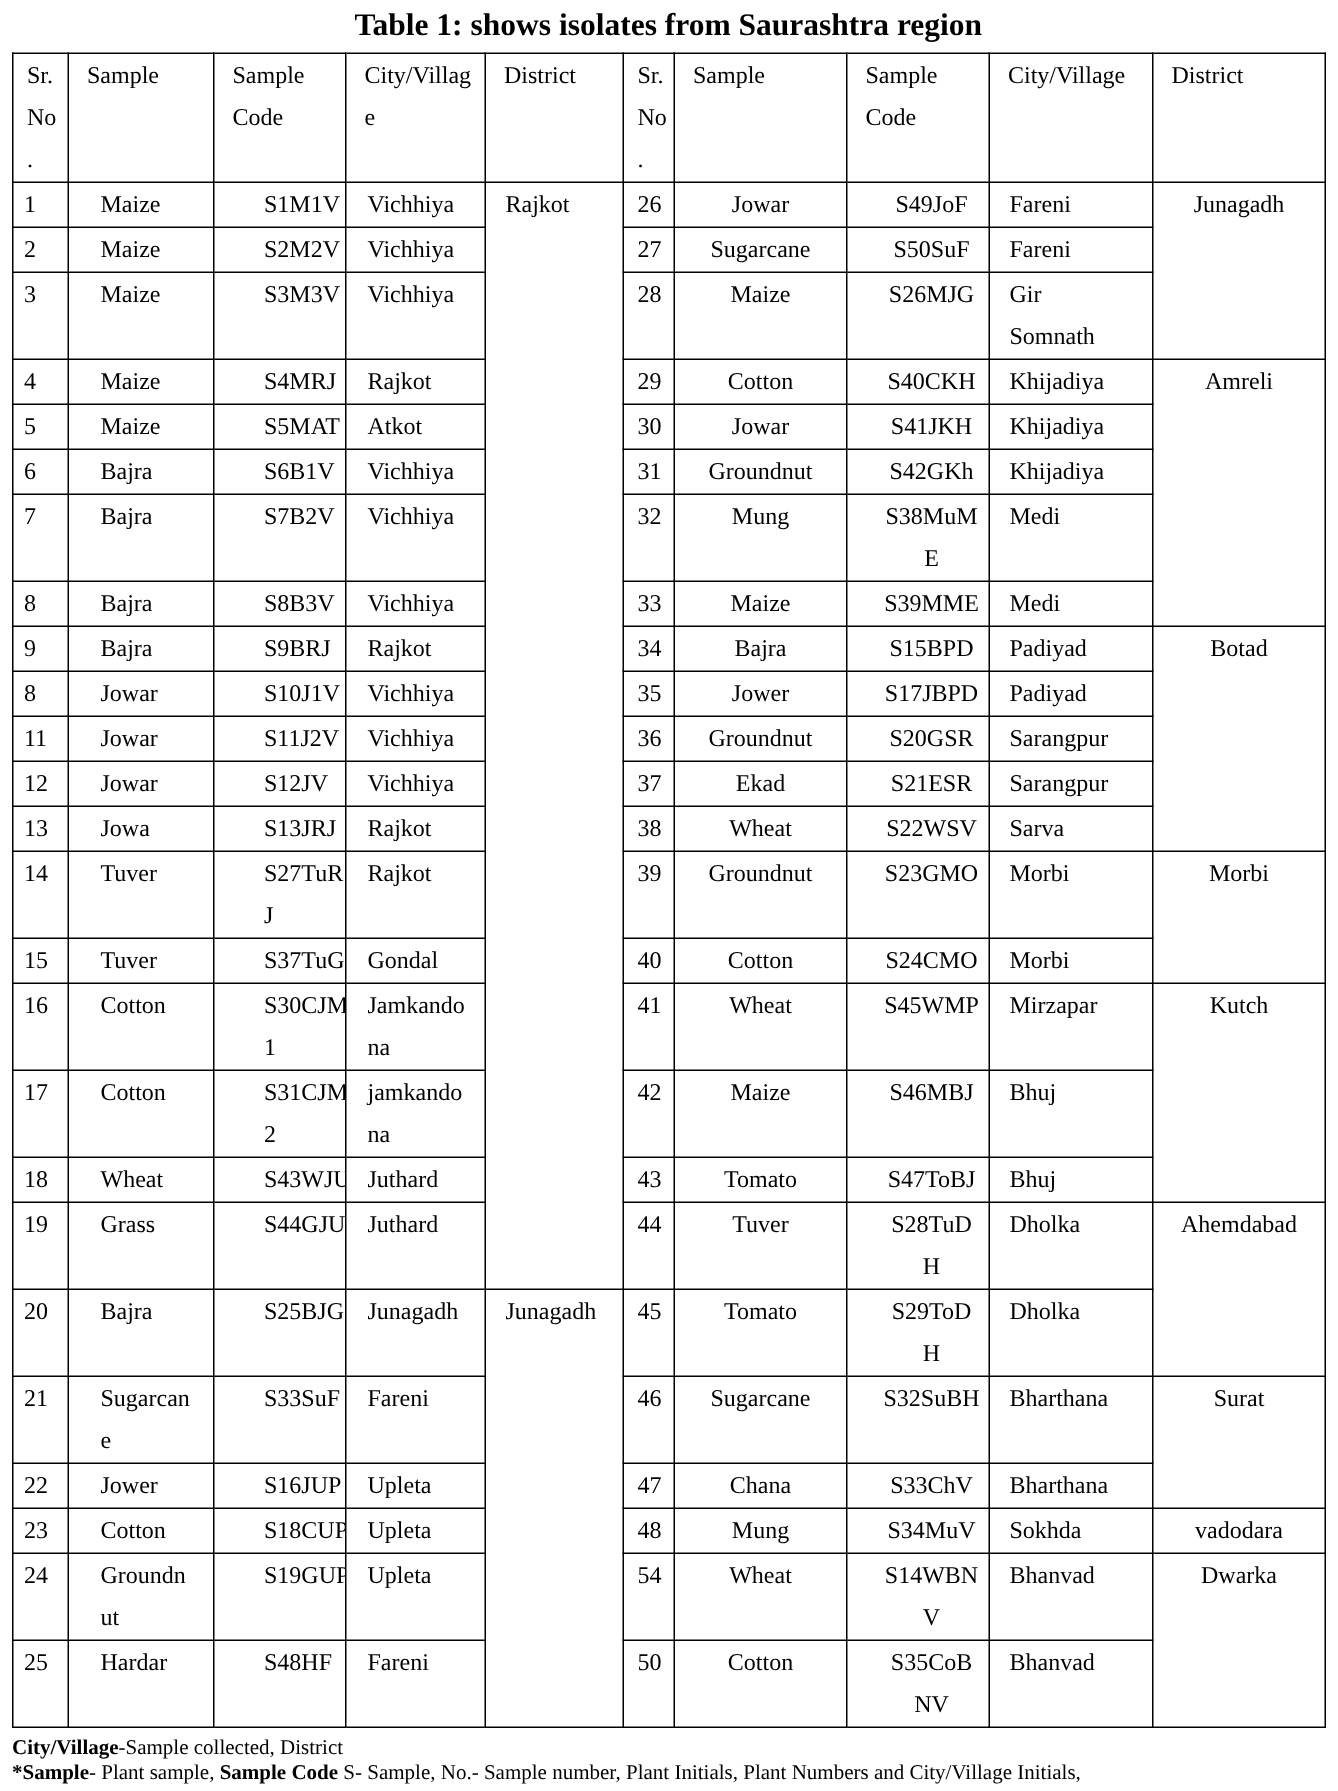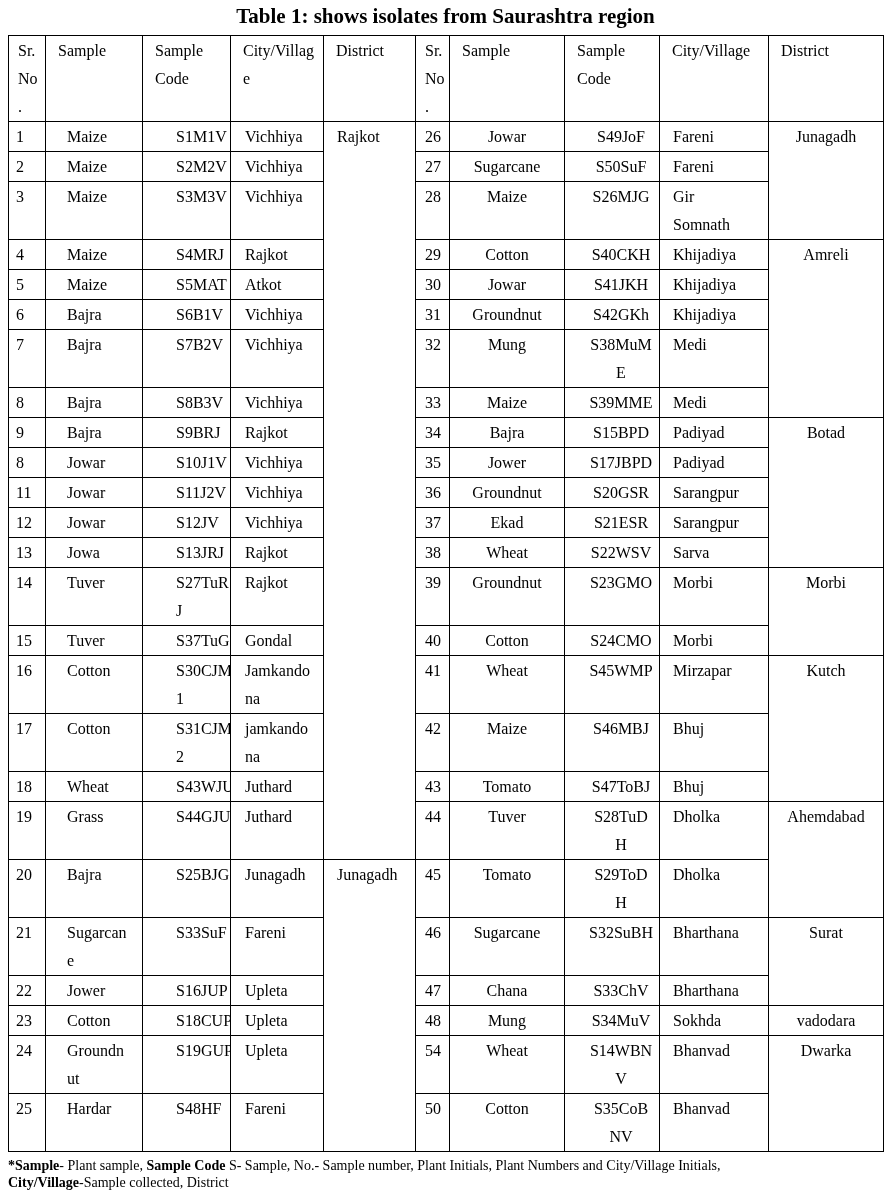--- a/index.html
+++ b/index.html
@@ -361,17 +361,17 @@
           <td class="c-sr-r">50</td>
           <td class="c-sample-r">Cotton</td>
           <td class="c-code-r">S35CoB
 NV</td>
           <td class="c-city-r">Bhanvad</td>
         </tr>
       </tbody>
   </table>
 
   <div class="footnote">
+      <div><strong>City/Village</strong>-Sample collected, District</div>
       <div><strong>*Sample</strong>- Plant sample, <strong>Sample Code</strong> S- Sample, No.- Sample number, Plant Initials, Plant Numbers and City/Village Initials,</div>
-      <div><strong>City/Village</strong>-Sample collected, District</div>
     </div>
 
 </div>
 
 </body></html>

